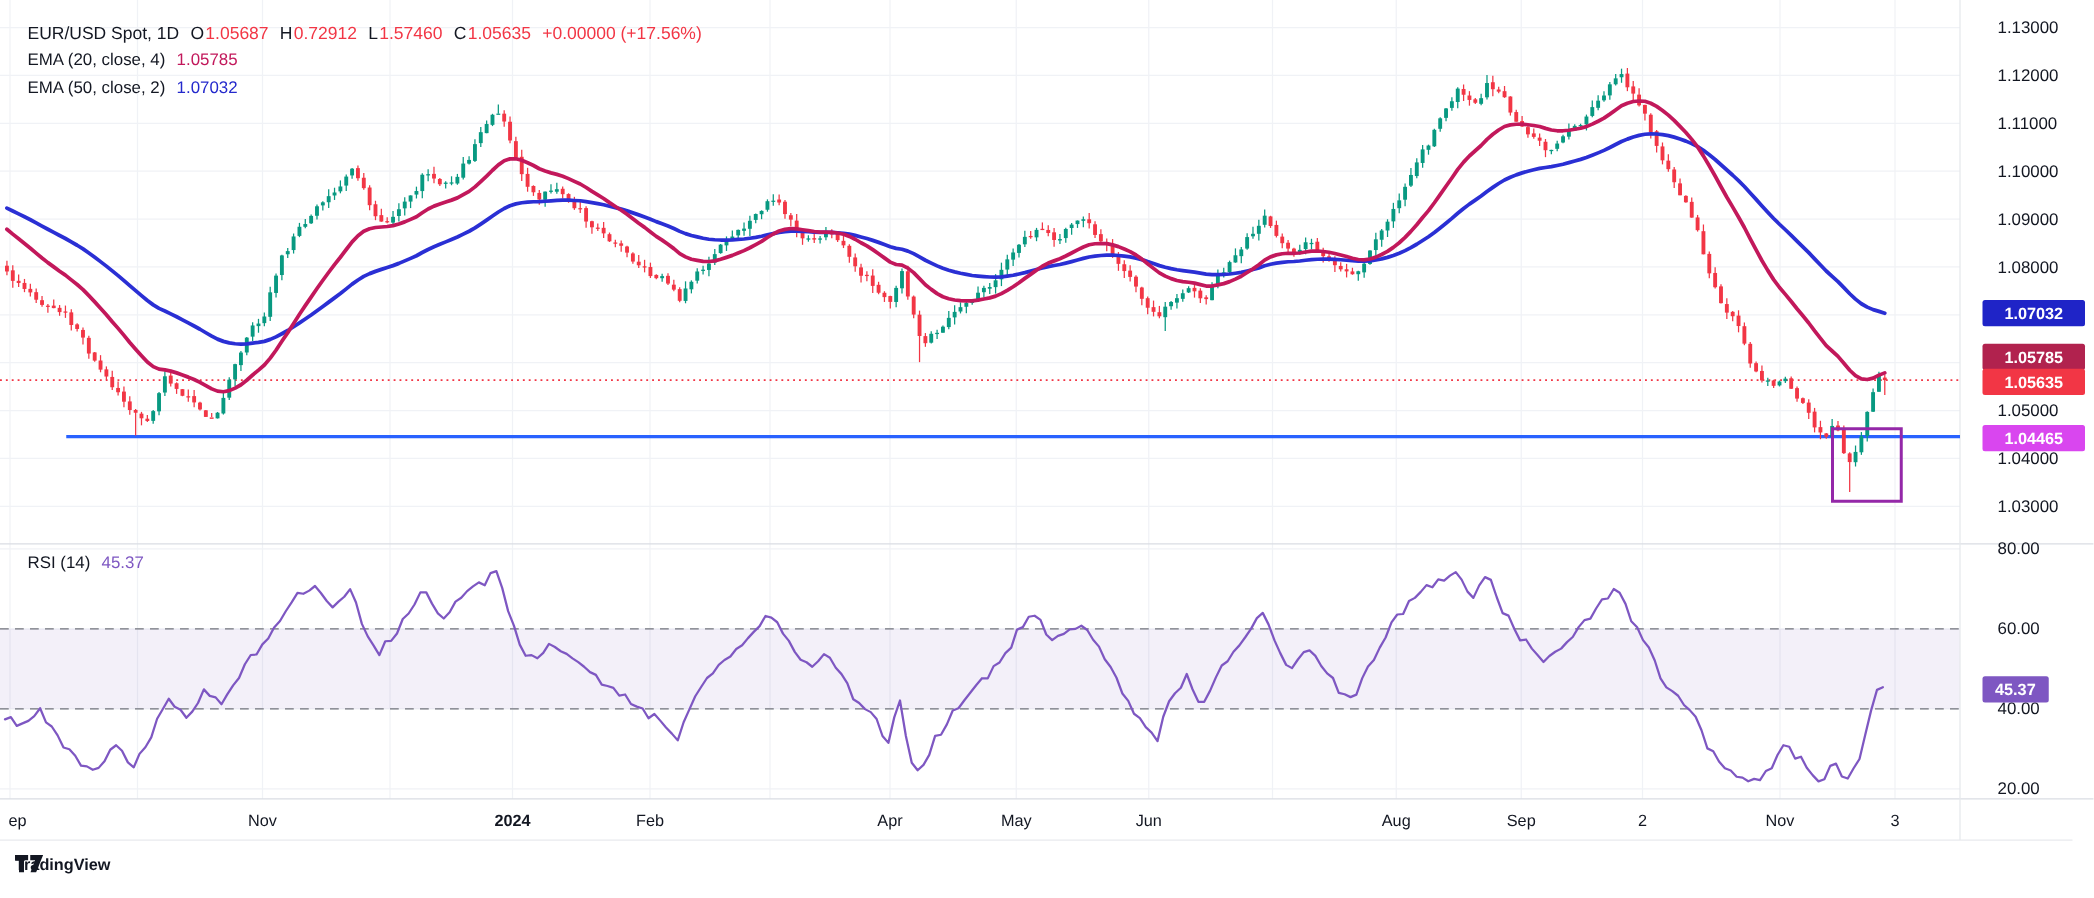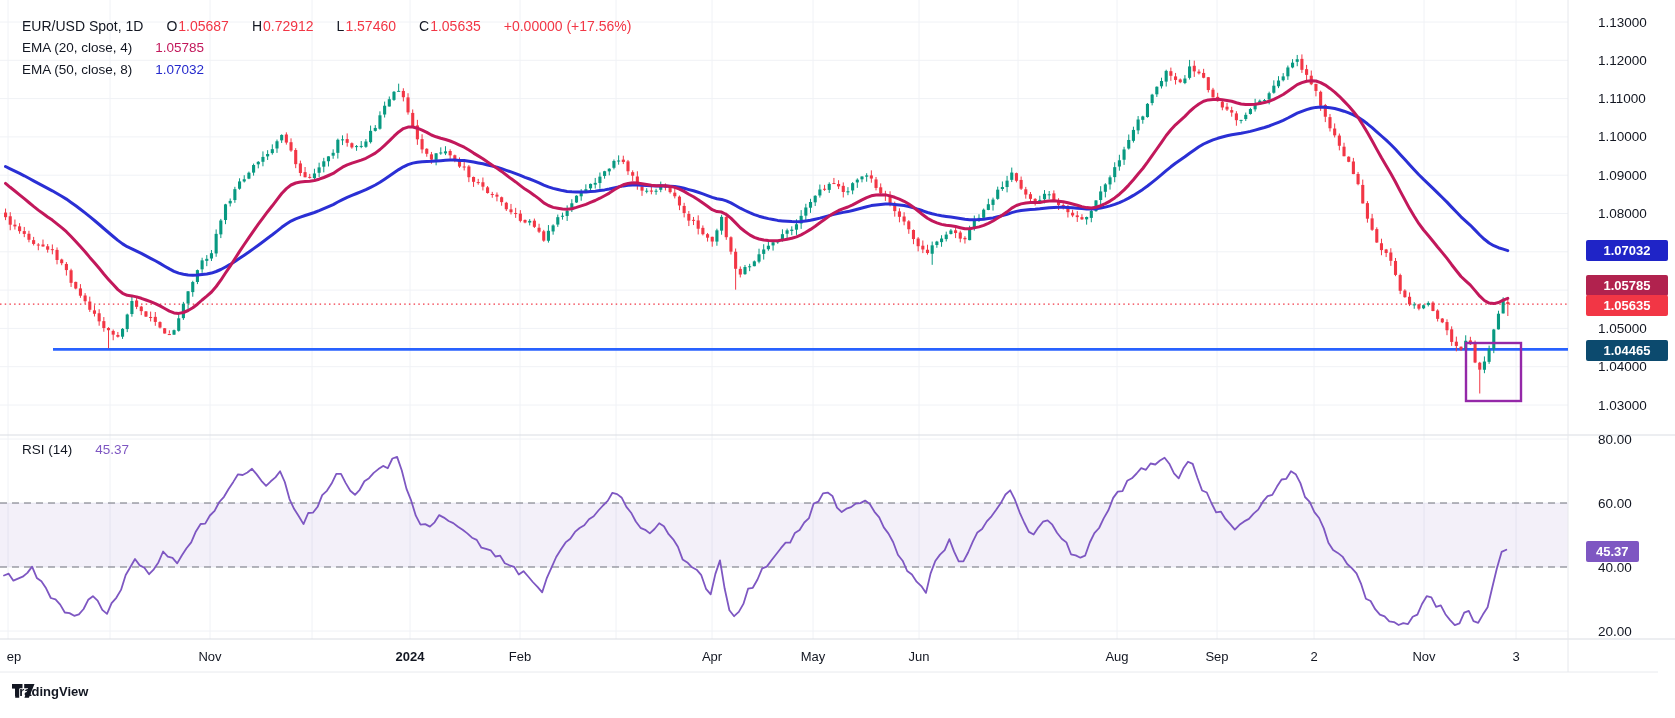--- a/index.html
+++ b/index.html
@@ -1,19 +1,19 @@
 <!DOCTYPE html>
 <html><head>
 <meta charset="utf-8">
 <style>
   html,body{margin:0;padding:0;background:#fff;}
   .stage{position:relative;width:1675px;height:718px;background:#ffffff;overflow:hidden;
          font-family:"Liberation Sans",sans-serif;color:#131722;}
   svg{position:absolute;left:0;top:0;}
-  .legend-row{position:absolute;left:22px;display:flex;align-items:center;gap:23px;
+  .legend-row{position:absolute;left:22px;display:flex;align-items:center;gap:9px;
               font-size:14px;white-space:nowrap;}
   .legend-row .pair{display:flex;gap:1px;}
   .v-red{color:#f23645;}
   .v-ema20{color:#c2185b;}
   .v-ema50{color:#2429cc;}
   .v-rsi{color:#7e57c2;}
   .badge{position:absolute;left:1586px;height:21px;line-height:21px;border-radius:2px;
          color:#fff;font-size:13px;font-weight:600;text-align:center;padding:0 10px;
          box-sizing:border-box;}
   .badge.wide{min-width:82px;}
@@ -779,35 +779,35 @@
       </span>
     <span class="v-red">+0.00000 (+17.56%)</span>
   </div>
 
   <div class="legend-row" style="top:40px;font-size:13.5px;">
     <span>EMA (20, close, 4)</span>
     <span class="v-ema20">1.05785</span>
   </div>
 
   <div class="legend-row" style="top:62px;font-size:13.5px;">
-    <span>EMA (50, close, 8)</span>
+    <span>EMA (50, close, 2)</span>
     <span class="v-ema50">1.07032</span>
   </div>
 
   <div class="legend-row" style="top:442px;font-size:13.5px;">
     <span>RSI (14)</span>
     <span class="v-rsi">45.37</span>
   </div>
 
 
   <div id="badges">
       <div class="badge wide" style="background: rgb(31, 36, 199); top: 239.5px;">1.07032</div>
       <div class="badge wide" style="background: rgb(177, 34, 78); top: 274.5px;">1.05785</div>
       <div class="badge wide" style="background: rgb(242, 54, 69); top: 294.5px;">1.05635</div>
-      <div class="badge wide" style="background: #0c4a6e; top: 339.5px;">1.04465</div>
+      <div class="badge wide" style="background: #d946ef; top: 339.5px;">1.04465</div>
       <div class="badge" style="background: rgb(126, 87, 194); top: 540.5px;">45.37</div>
     </div>
 
   <div class="logo">
     <svg width="23" height="15" viewBox="0 0 23 15">
       <path d="M0 0 h10.5 v4.2 h-3.3 v9.6 h-4 V4.2 H0 Z" fill="#131722"></path>
       <path d="M12.2 0 h10.3 l-5.6 13.8 h-4.5 l3.7 -9.6 h-3.9 Z" fill="#131722"></path>
     </svg>
     <span>TradingView</span>
   </div>

